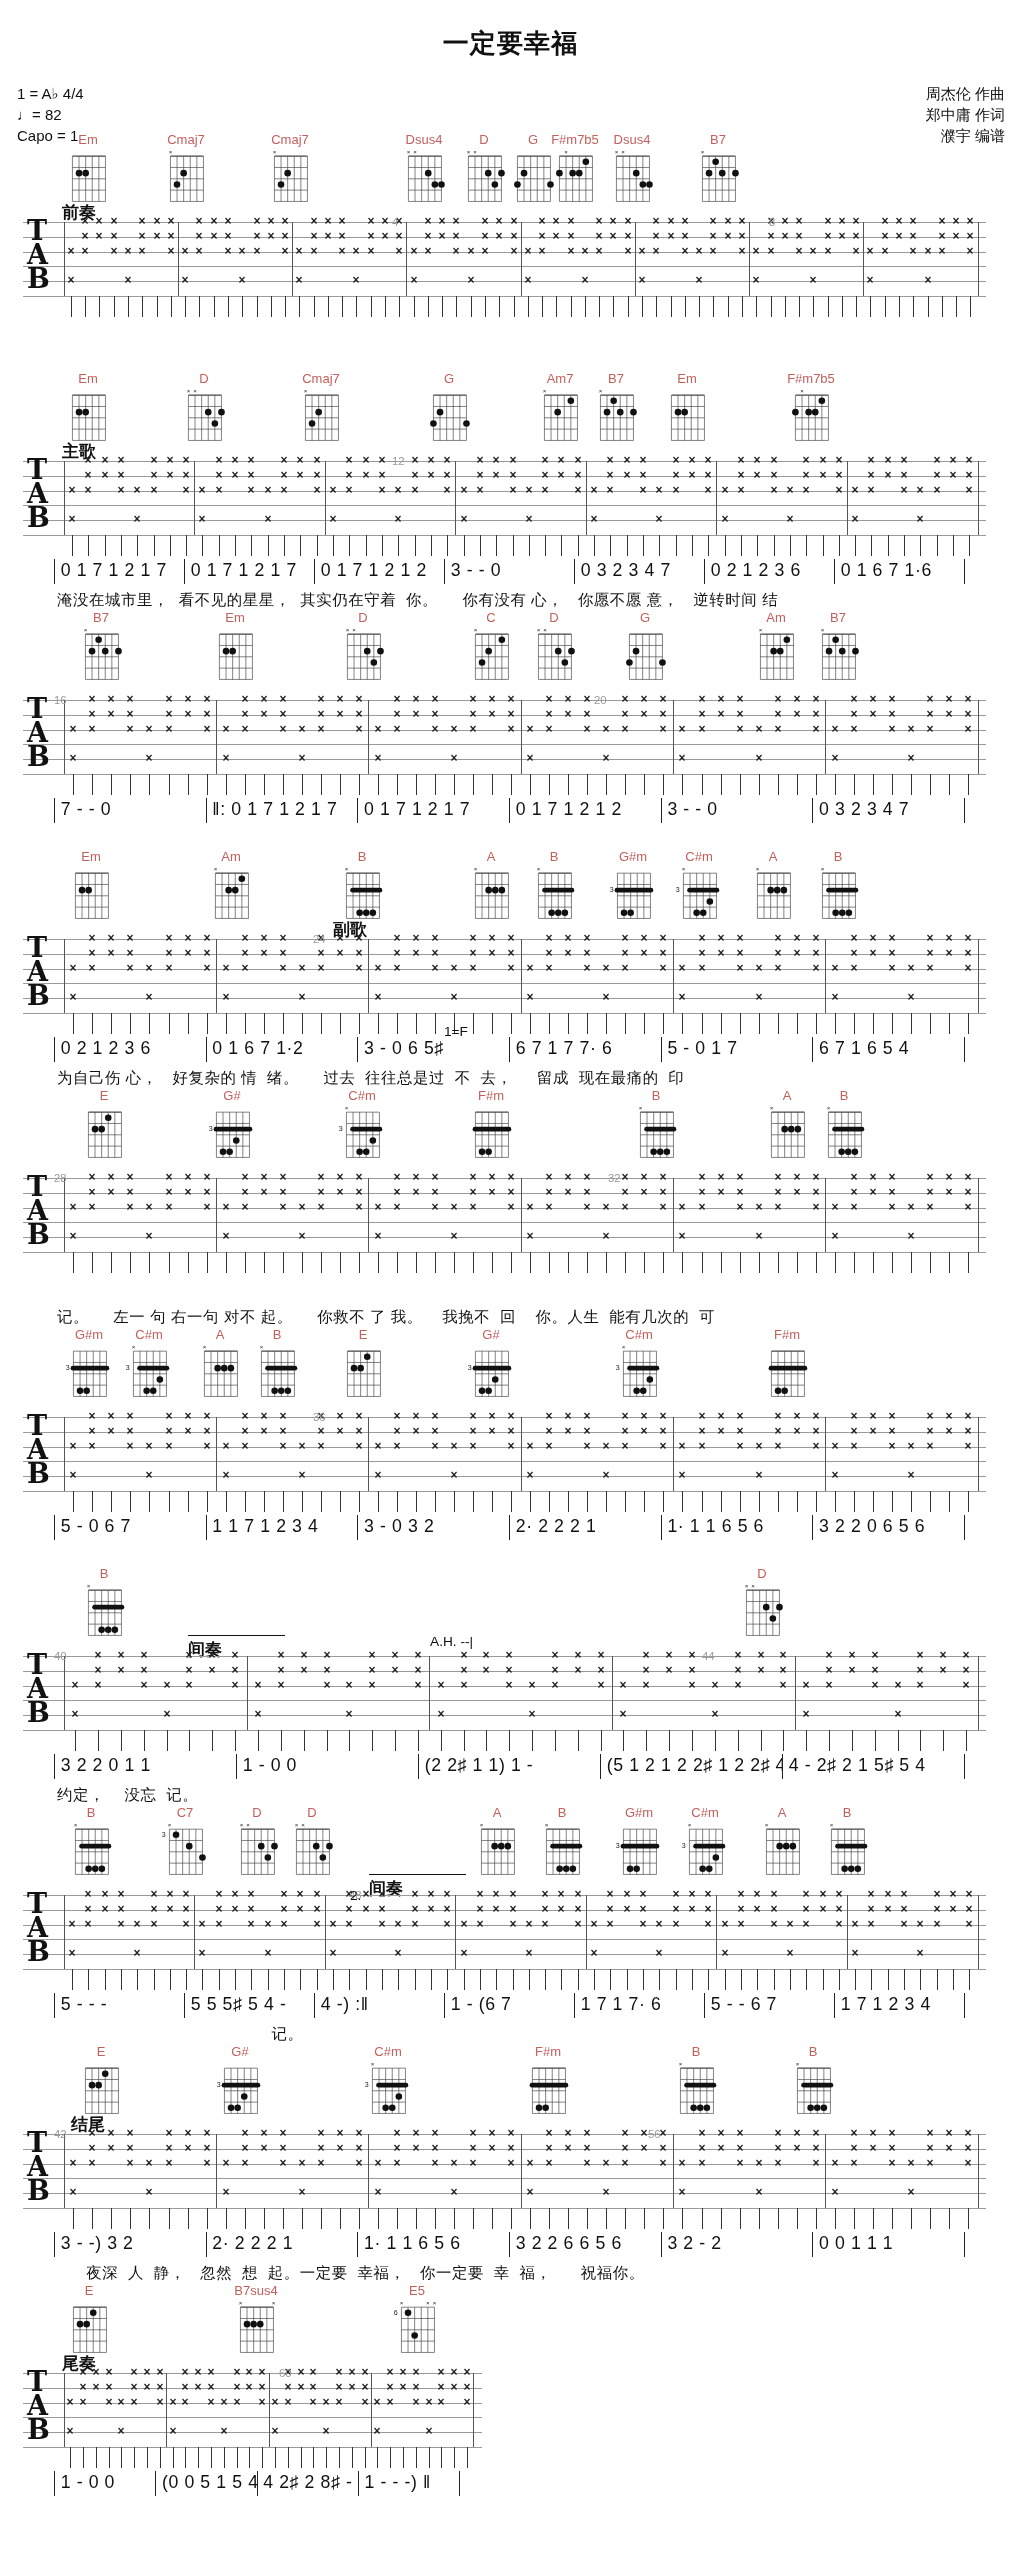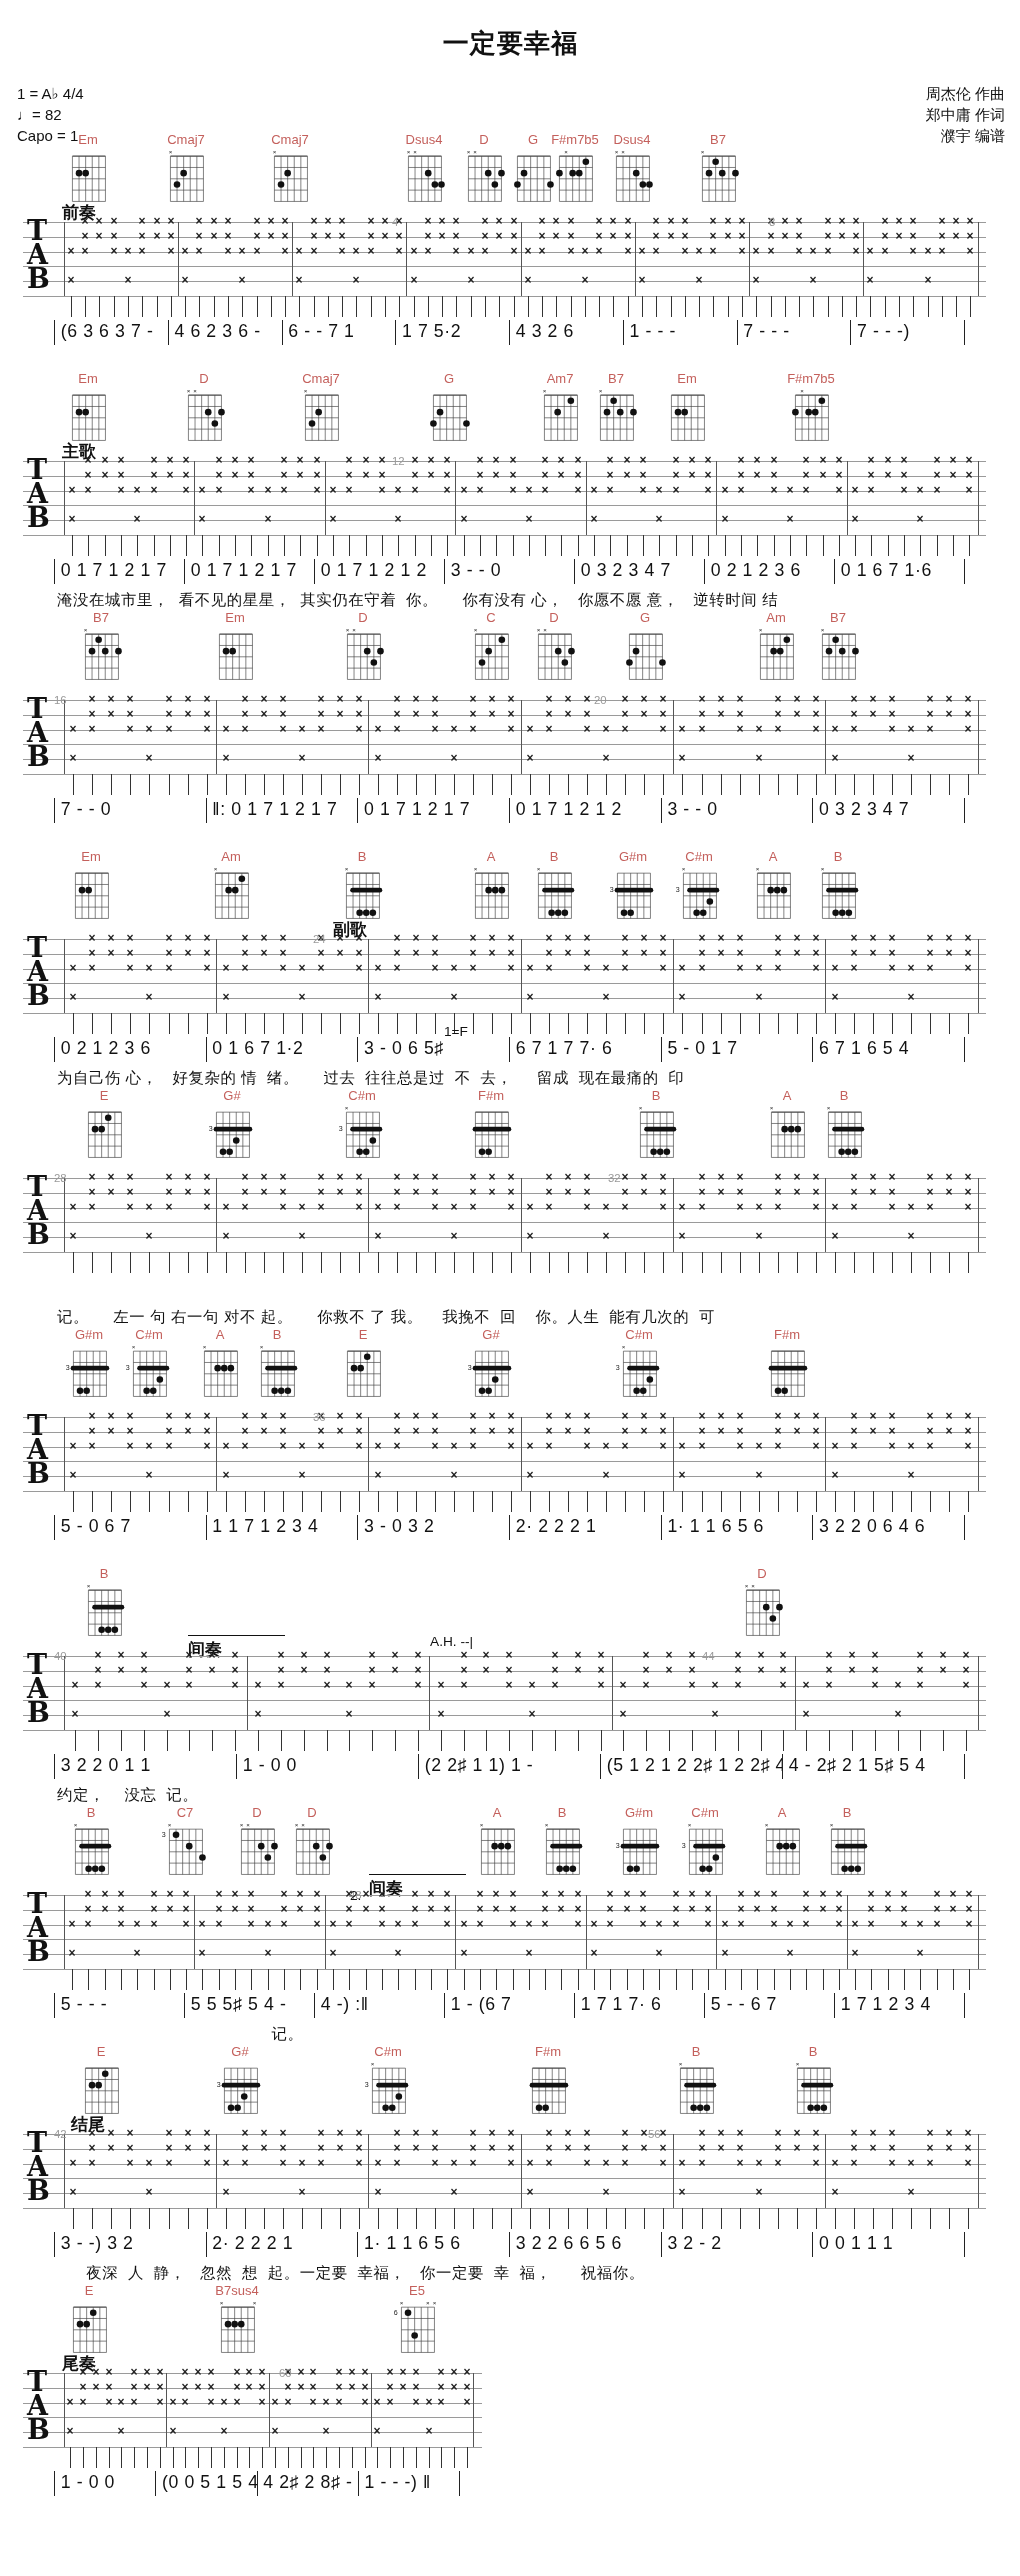--- a/index.html
+++ b/index.html
@@ -465,30 +465,20 @@
         <div class="stem" style="left: 942px; top: 164px; height: 20.5px;"></div>
         <div class="xmark" style="left: 956px; top: 90px;">×</div>
         <div class="xmark" style="left: 956px; top: 105px;">×</div>
         <div class="stem" style="left: 956px; top: 164px; height: 20.5px;"></div>
         <div class="xmark" style="left: 970px; top: 90px;">×</div>
         <div class="xmark" style="left: 970px; top: 105px;">×</div>
         <div class="xmark" style="left: 970px; top: 120px;">×</div>
         <div class="stem" style="left: 970px; top: 164px; height: 20.5px;"></div>
         <div class="mnum" style="left: 392px; top: 84px; color: rgb(154, 154, 154);">4</div>
         <div class="mnum" style="left: 769px; top: 84px; color: rgb(154, 154, 154);">8</div>
-        <div class="jianpu" style="left: 54px; top: 188px; width: 909px;">
-          <div class="bar">(6 3 6 3 7 -</div>
-          <div class="bar">4 6 2 3 6 -</div>
-          <div class="bar">6 - - 7 1</div>
-          <div class="bar">1 7 5·2</div>
-          <div class="bar">4 3 2 6</div>
-          <div class="bar">1 - - -</div>
-          <div class="bar">7 - - -</div>
-          <div class="bar">7 - - -)</div>
-        </div>
       </div>
       <div class="system">
         <div class="chord" style="left: 63px;">
           <div class="chord-name" style="color: rgb(196, 96, 92);">Em</div>
           <svg width="50" height="59" viewBox="-20 -16 106 114">
             <line x1="0" y1="0" x2="0" y2="96" stroke="#444" stroke-width="1.4"></line>
             <line x1="14" y1="0" x2="14" y2="96" stroke="#444" stroke-width="1.4"></line>
             <line x1="28" y1="0" x2="28" y2="96" stroke="#444" stroke-width="1.4"></line>
             <line x1="42" y1="0" x2="42" y2="96" stroke="#444" stroke-width="1.4"></line>
             <line x1="56" y1="0" x2="56" y2="96" stroke="#444" stroke-width="1.4"></line>
@@ -2275,21 +2265,21 @@
         <div class="xmark" style="left: 968px; top: 105px;">×</div>
         <div class="xmark" style="left: 968px; top: 120px;">×</div>
         <div class="stem" style="left: 968px; top: 164px; height: 20.5px;"></div>
         <div class="mnum" style="left: 313px; top: 84px; color: rgb(154, 154, 154);">36</div>
         <div class="jianpu" style="left: 54px; top: 188px; width: 909px;">
           <div class="bar">5 - 0 6 7</div>
           <div class="bar">1 1 7 1 2 3 4</div>
           <div class="bar">3 - 0 3 2</div>
           <div class="bar">2· 2 2 2 1</div>
           <div class="bar">1· 1 1 6 5 6</div>
-          <div class="bar">3 2 2 0 6 4 6</div>
+          <div class="bar">3 2 2 0 6 5 6</div>
         </div>
       </div>
       <div class="system">
         <div class="chord" style="left: 79px;">
           <div class="chord-name" style="color: rgb(196, 96, 92);">B</div>
           <svg width="50" height="59" viewBox="-20 -16 106 114">
             <line x1="0" y1="0" x2="0" y2="96" stroke="#444" stroke-width="1.4"></line>
             <line x1="14" y1="0" x2="14" y2="96" stroke="#444" stroke-width="1.4"></line>
             <line x1="28" y1="0" x2="28" y2="96" stroke="#444" stroke-width="1.4"></line>
             <line x1="42" y1="0" x2="42" y2="96" stroke="#444" stroke-width="1.4"></line>
@@ -3260,21 +3250,21 @@
             <line x1="0" y1="0" x2="70" y2="0" stroke="#444" stroke-width="3"></line>
             <line x1="0" y1="24" x2="70" y2="24" stroke="#444" stroke-width="1.4"></line>
             <line x1="0" y1="48" x2="70" y2="48" stroke="#444" stroke-width="1.4"></line>
             <line x1="0" y1="72" x2="70" y2="72" stroke="#444" stroke-width="1.4"></line>
             <line x1="0" y1="96" x2="70" y2="96" stroke="#444" stroke-width="1.4"></line>
             <circle cx="14" cy="36" r="7" fill="#111"></circle>
             <circle cx="28" cy="36" r="7" fill="#111"></circle>
             <circle cx="42" cy="12" r="7" fill="#111"></circle>
           </svg>
         </div>
-        <div class="chord" style="left: 212px;">
+        <div class="chord" style="left: 231px;">
           <div class="chord-name" style="color: rgb(196, 96, 92);">B7sus4</div>
           <svg width="50" height="59" viewBox="-20 -16 106 114">
             <line x1="0" y1="0" x2="0" y2="96" stroke="#444" stroke-width="1.4"></line>
             <line x1="14" y1="0" x2="14" y2="96" stroke="#444" stroke-width="1.4"></line>
             <line x1="28" y1="0" x2="28" y2="96" stroke="#444" stroke-width="1.4"></line>
             <line x1="42" y1="0" x2="42" y2="96" stroke="#444" stroke-width="1.4"></line>
             <line x1="56" y1="0" x2="56" y2="96" stroke="#444" stroke-width="1.4"></line>
             <line x1="70" y1="0" x2="70" y2="96" stroke="#444" stroke-width="1.4"></line>
             <line x1="0" y1="0" x2="70" y2="0" stroke="#444" stroke-width="3"></line>
             <line x1="0" y1="24" x2="70" y2="24" stroke="#444" stroke-width="1.4"></line>

